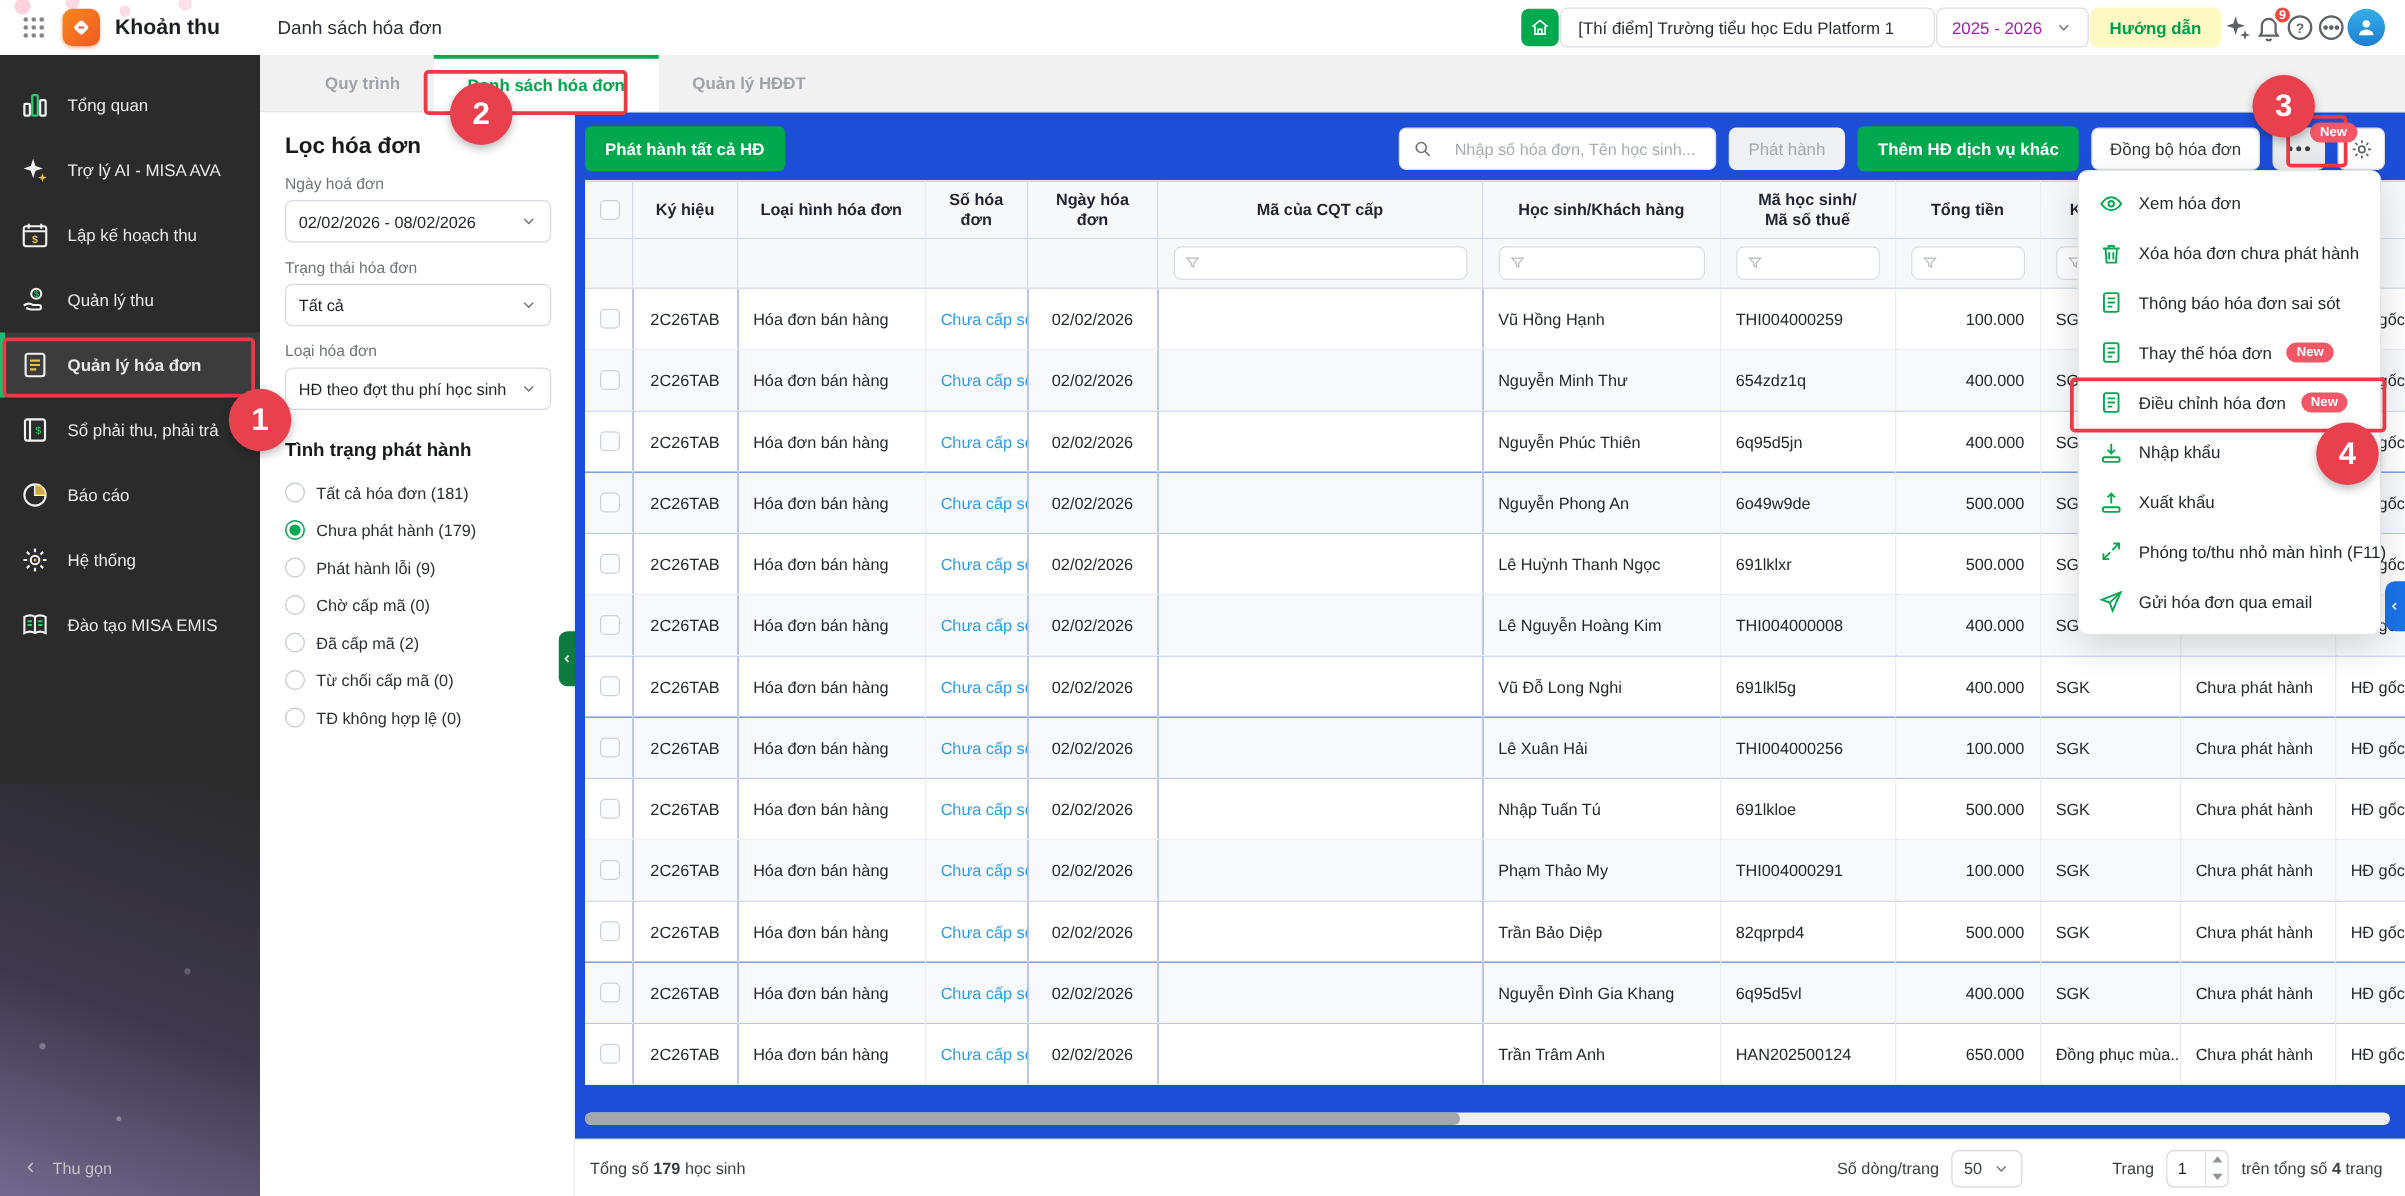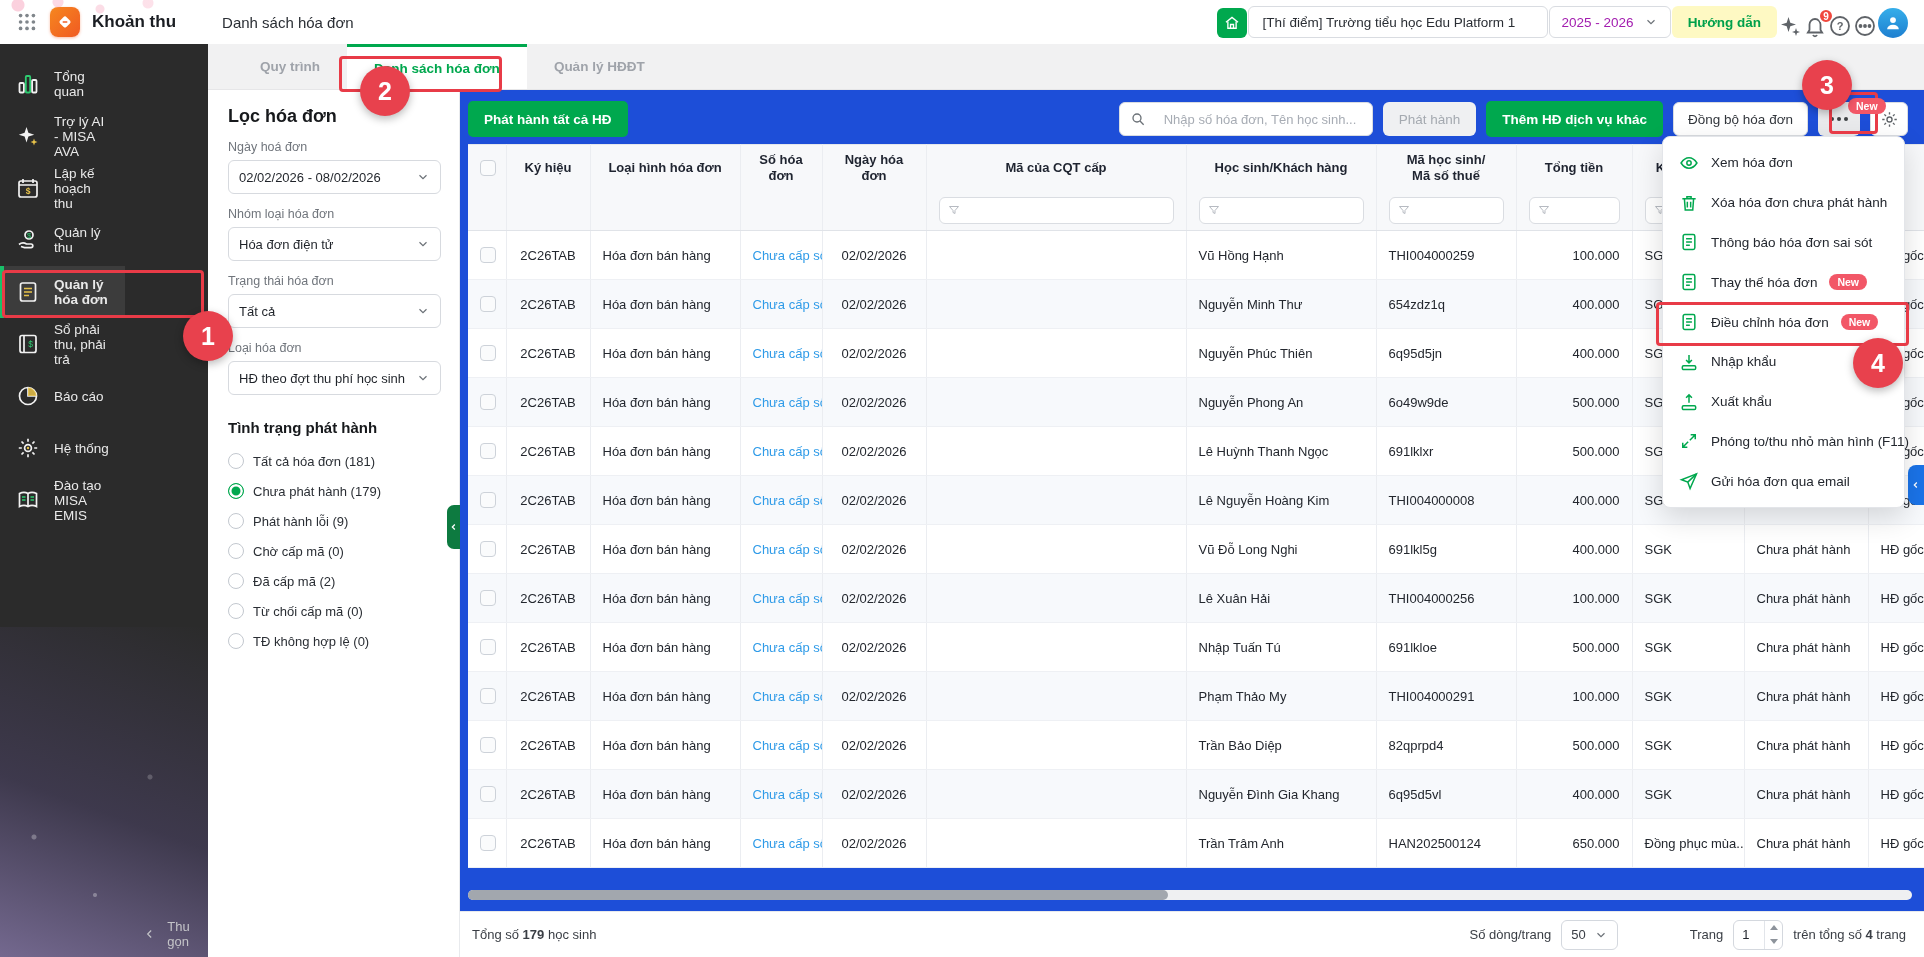--- a/index.html
+++ b/index.html
@@ -13,38 +13,38 @@
     background:radial-gradient(circle at 18px 5px,rgba(246,150,180,.55) 0 6px,transparent 7px),
                radial-gradient(circle at 58px 2px,rgba(246,150,180,.45) 0 5px,transparent 6px),
                radial-gradient(circle at 100px 9px,rgba(246,150,180,.4) 0 4px,transparent 5px),
                radial-gradient(circle at 148px 3px,rgba(246,150,180,.35) 0 5px,transparent 6px);}
   .grid-ic{width:22px;height:22px;display:flex;}
   .logo{width:30px;height:30px;border-radius:8px;background:linear-gradient(135deg,#F6871F,#F05A22);
         display:flex;align-items:center;justify-content:center;box-shadow:0 1px 3px rgba(240,90,34,.4);}
   .logo svg{width:22px;height:22px;}
   .app-title{font-size:17px;font-weight:700;color:#1B1E23;}
   .page-title{font-size:15px;color:#2A2E34;margin-left:34px;}
-  .tb-right{margin-left:auto;display:flex;align-items:flex-end;gap:1px;}
+  .tb-right{margin-left:auto;display:flex;align-items:center;gap:1px;}
   .home-btn{width:30px;height:30px;border-radius:6px;background:#00A84E;display:flex;align-items:center;justify-content:center;}
   .school-box{height:32px;border:1px solid #D9DCE1;border-radius:6px;display:flex;align-items:center;
               padding:0 14px;font-size:13.5px;color:#2A2E34;min-width:300px;}
   .year-box{height:32px;border:1px solid #D9DCE1;border-radius:6px;display:flex;align-items:center;gap:10px;
             padding:0 12px;font-size:13.5px;color:#a21caf;}
   .guide-btn{height:32px;border-radius:6px;background:#fef9c3;color:#00A04B;font-weight:700;font-size:13.5px;
              display:flex;align-items:center;padding:0 16px;}
   .tb-ic{width:24px;height:24px;display:flex;color:#5F6368;position:relative;}
   .bell-badge{position:absolute;top:-6px;right:-7px;min-width:16px;height:16px;border-radius:8px;background:#F0483E;
               color:#fff;font-size:10px;font-weight:700;display:flex;align-items:center;justify-content:center;
               border:2px solid #fff;padding:0 3px;}
   .avatar{width:30px;height:30px;border-radius:50%;background:linear-gradient(180deg,#35AEEA,#1E7FD0);
           display:flex;align-items:center;justify-content:center;}
 
   
   .body-row{display:flex;height:913px;}
-  .sidebar{width:208px;background:#2B2B2B;color:#E9E9E9;display:flex;flex-direction:row;padding-top:14px;position:relative;flex:none;}
+  .sidebar{width:208px;background:#2B2B2B;color:#E9E9E9;display:flex;flex-direction:column;padding-top:14px;position:relative;flex:none;}
   .sidebar::after{content:"";position:absolute;left:0;bottom:0;width:100%;height:330px;pointer-events:none;
     background:radial-gradient(circle at 34px 210px,rgba(255,255,255,.28) 0 2px,transparent 3px),
                radial-gradient(circle at 150px 150px,rgba(255,255,255,.2) 0 2px,transparent 3px),
                radial-gradient(circle at 95px 268px,rgba(255,255,255,.3) 0 1.5px,transparent 2.5px),
                linear-gradient(200deg,rgba(43,43,43,0) 0%,rgba(74,66,99,.6) 55%,rgba(134,120,168,.8) 100%);}
   .sb-item{height:52px;display:flex;align-items:center;gap:14px;padding:0 16px;font-size:13.5px;position:relative;cursor:pointer;}
   .sb-item .ic{width:24px;height:24px;display:flex;color:#F2F2F2;flex:none;}
   .sb-item .ic svg{width:24px;height:24px;}
   .sb-item.active{background:#3C3C3C;font-weight:700;}
   .sb-item .bar{display:none;}
@@ -374,31 +374,20 @@
                 <div class="ff-select">
                   <span class="ff-val">02/02/2026 - 08/02/2026</span>
                   <span class="chev">
                     <svg viewBox="0 0 24 24" fill="none" stroke="currentColor" stroke-width="2">
                       <path d="M6 9l6 6 6-6"></path>
                     </svg>
                   </span>
                 </div>
               </div>
 
-              <div class="ff">
-                <div class="ff-label">Nhóm loại hóa đơn</div>
-                <div class="ff-select">
-                  <span class="ff-val">Hóa đơn điện tử</span>
-                  <span class="chev">
-                    <svg viewBox="0 0 24 24" fill="none" stroke="currentColor" stroke-width="2">
-                      <path d="M6 9l6 6 6-6"></path>
-                    </svg>
-                  </span>
-                </div>
-              </div>
 
               <div class="ff">
                 <div class="ff-label">Trạng thái hóa đơn</div>
                 <div class="ff-select">
                   <span class="ff-val">Tất cả</span>
                   <span class="chev">
                     <svg viewBox="0 0 24 24" fill="none" stroke="currentColor" stroke-width="2">
                       <path d="M6 9l6 6 6-6"></path>
                     </svg>
                   </span>

